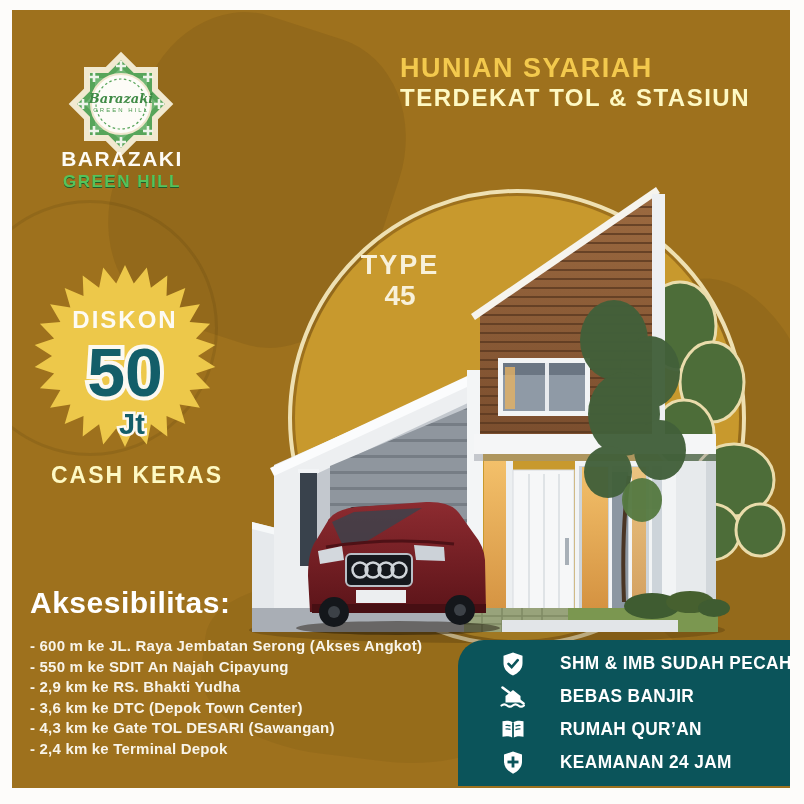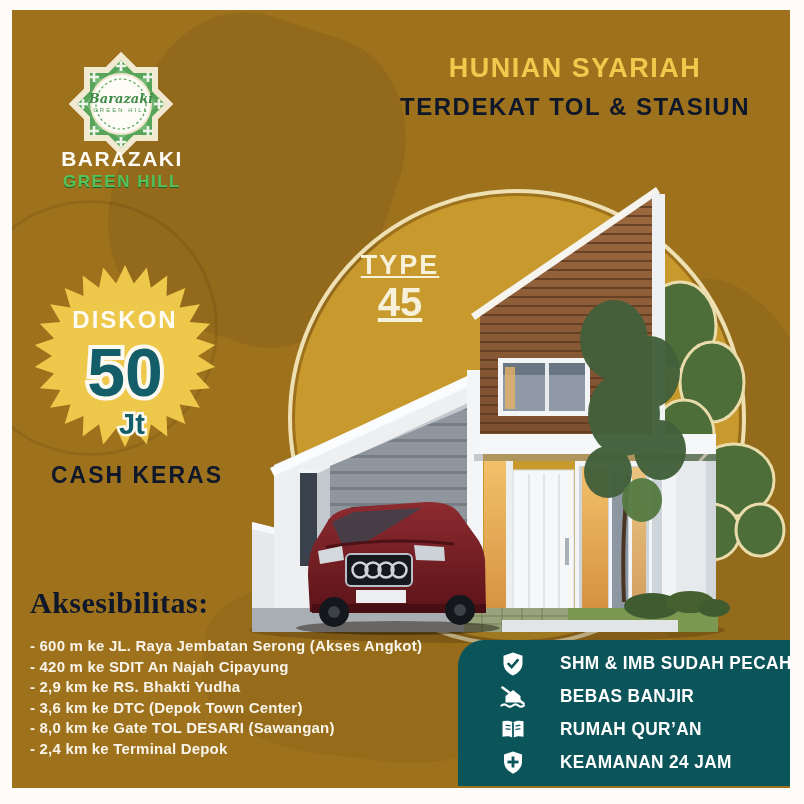--- a/index.html
+++ b/index.html
@@ -23,34 +23,34 @@
 
   .overlay{position:absolute;z-index:2;}
   .seal-text{left:34px;top:82px;width:150px;text-align:center;color:#3f8a45;line-height:1;}
   .seal-script{font-family:"DejaVu Serif",serif;font-style:italic;font-size:13px;font-weight:bold;}
   .seal-sub{font-size:6px;letter-spacing:2px;margin-top:2px;color:#4c9a50;}
   .brand{left:24px;top:138px;width:172px;text-align:center;line-height:1;}
   .brand-name{color:#fdfbf4;font-size:21px;font-weight:bold;letter-spacing:1.5px;}
   .brand-tagline{color:#55c35a;font-size:17px;font-weight:bold;letter-spacing:1.5px;margin-top:4px;text-shadow:0 1px 0 #1e5c2b;}
 
   
-  .header{right:40px;top:44px;text-align:center;line-height:1.08;}
+  .header{right:40px;top:44px;text-align:left;line-height:1.08;}
   .header-line1{color:#f3c94d;font-size:27px;font-weight:bold;letter-spacing:1.5px;}
-  .header-line2{color:#0f172a;font-size:24px;font-weight:bold;letter-spacing:1.5px;margin-top:11px;}
-
-  
-  .cash{left:13px;top:452px;width:224px;text-align:center;color:#0f172a;font-size:23px;font-weight:bold;letter-spacing:2px;}
-
-  
-  .unit-type{left:324px;top:242px;width:128px;text-align:center;color:#f8f1da;line-height:1;text-decoration:underline;}
+  .header-line2{color:#fef9c3;font-size:24px;font-weight:bold;letter-spacing:1.5px;margin-top:2px;}
+
+  
+  .cash{left:13px;top:452px;width:224px;text-align:center;color:#fef9c3;font-size:23px;font-weight:bold;letter-spacing:2px;}
+
+  
+  .unit-type{left:324px;top:242px;width:128px;text-align:center;color:#f8f1da;line-height:1;}
   .unit-type-label{font-size:27px;font-weight:bold;letter-spacing:2px;}
-  .unit-type-value{font-size:40px;font-weight:bold;margin-top:3px;}
-
-  
-  .access-title{left:18px;top:576px;color:#0f172a;font-size:30px;font-weight:bold;letter-spacing:.5px;font-family:Liberation Serif, serif;}
+  .unit-type-value{font-size:28px;font-weight:bold;margin-top:3px;}
+
+  
+  .access-title{left:18px;top:576px;color:#ffffff;font-size:30px;font-weight:bold;letter-spacing:.5px;}
   .access-list{left:18px;top:626px;width:420px;color:#f8f4e9;font-size:15px;font-weight:bold;line-height:20.6px;letter-spacing:.2px;}
   .access-item{white-space:nowrap;}
 
   
   .panel{left:446px;top:630px;width:332px;height:146px;background:#0b545a;border-top-left-radius:26px;
          display:flex;flex-direction:column;justify-content:center;gap:8px;padding-left:40px;box-sizing:border-box;}
   .feature-row{display:flex;align-items:center;height:25px;}
   .feature-icon{width:30px;height:26px;flex:0 0 30px;margin-right:32px;display:flex;align-items:center;justify-content:center;}
   .feature-label{color:#ffffff;font-size:18px;font-weight:bold;letter-spacing:.4px;white-space:nowrap;transform:scaleX(.96);transform-origin:left center;}
 </style>
@@ -252,24 +252,24 @@
   <div class="overlay cash">CASH KERAS</div>
 
   <div class="overlay unit-type">
     <div class="unit-type-label">TYPE</div>
     <div class="unit-type-value">45</div>
   </div>
 
   <div class="overlay access-title">Aksesibilitas:</div>
   <div class="overlay access-list">
     <div class="access-item">- 600 m ke JL. Raya Jembatan Serong (Akses Angkot)</div>
-    <div class="access-item">- 420 m ke SDIT An Najah Cipayung</div>
+    <div class="access-item">- 550 m ke SDIT An Najah Cipayung</div>
     <div class="access-item">- 2,9 km ke RS. Bhakti Yudha</div>
     <div class="access-item">- 3,6 km ke DTC (Depok Town Center)</div>
-    <div class="access-item">- 8,0 km ke Gate TOL DESARI (Sawangan)</div>
+    <div class="access-item">- 4,3 km ke Gate TOL DESARI (Sawangan)</div>
     <div class="access-item">- 2,4 km ke Terminal Depok</div>
   </div>
 
   <div class="overlay panel">
     <div class="feature-row">
       <span class="feature-icon">
         <svg width="26" height="26" viewBox="0 0 26 26">
           <path d="M13 1.5l9.5 3.2v7.3c0 6.3-4.2 10-9.5 12.5C7.7 22 3.5 18.3 3.5 12V4.7z" fill="#fff"></path>
           <path d="M8.5 12.8l3.2 3.2 6-6.8" stroke="#0b545a" stroke-width="2.6" fill="none" stroke-linecap="round"></path>
         </svg>

